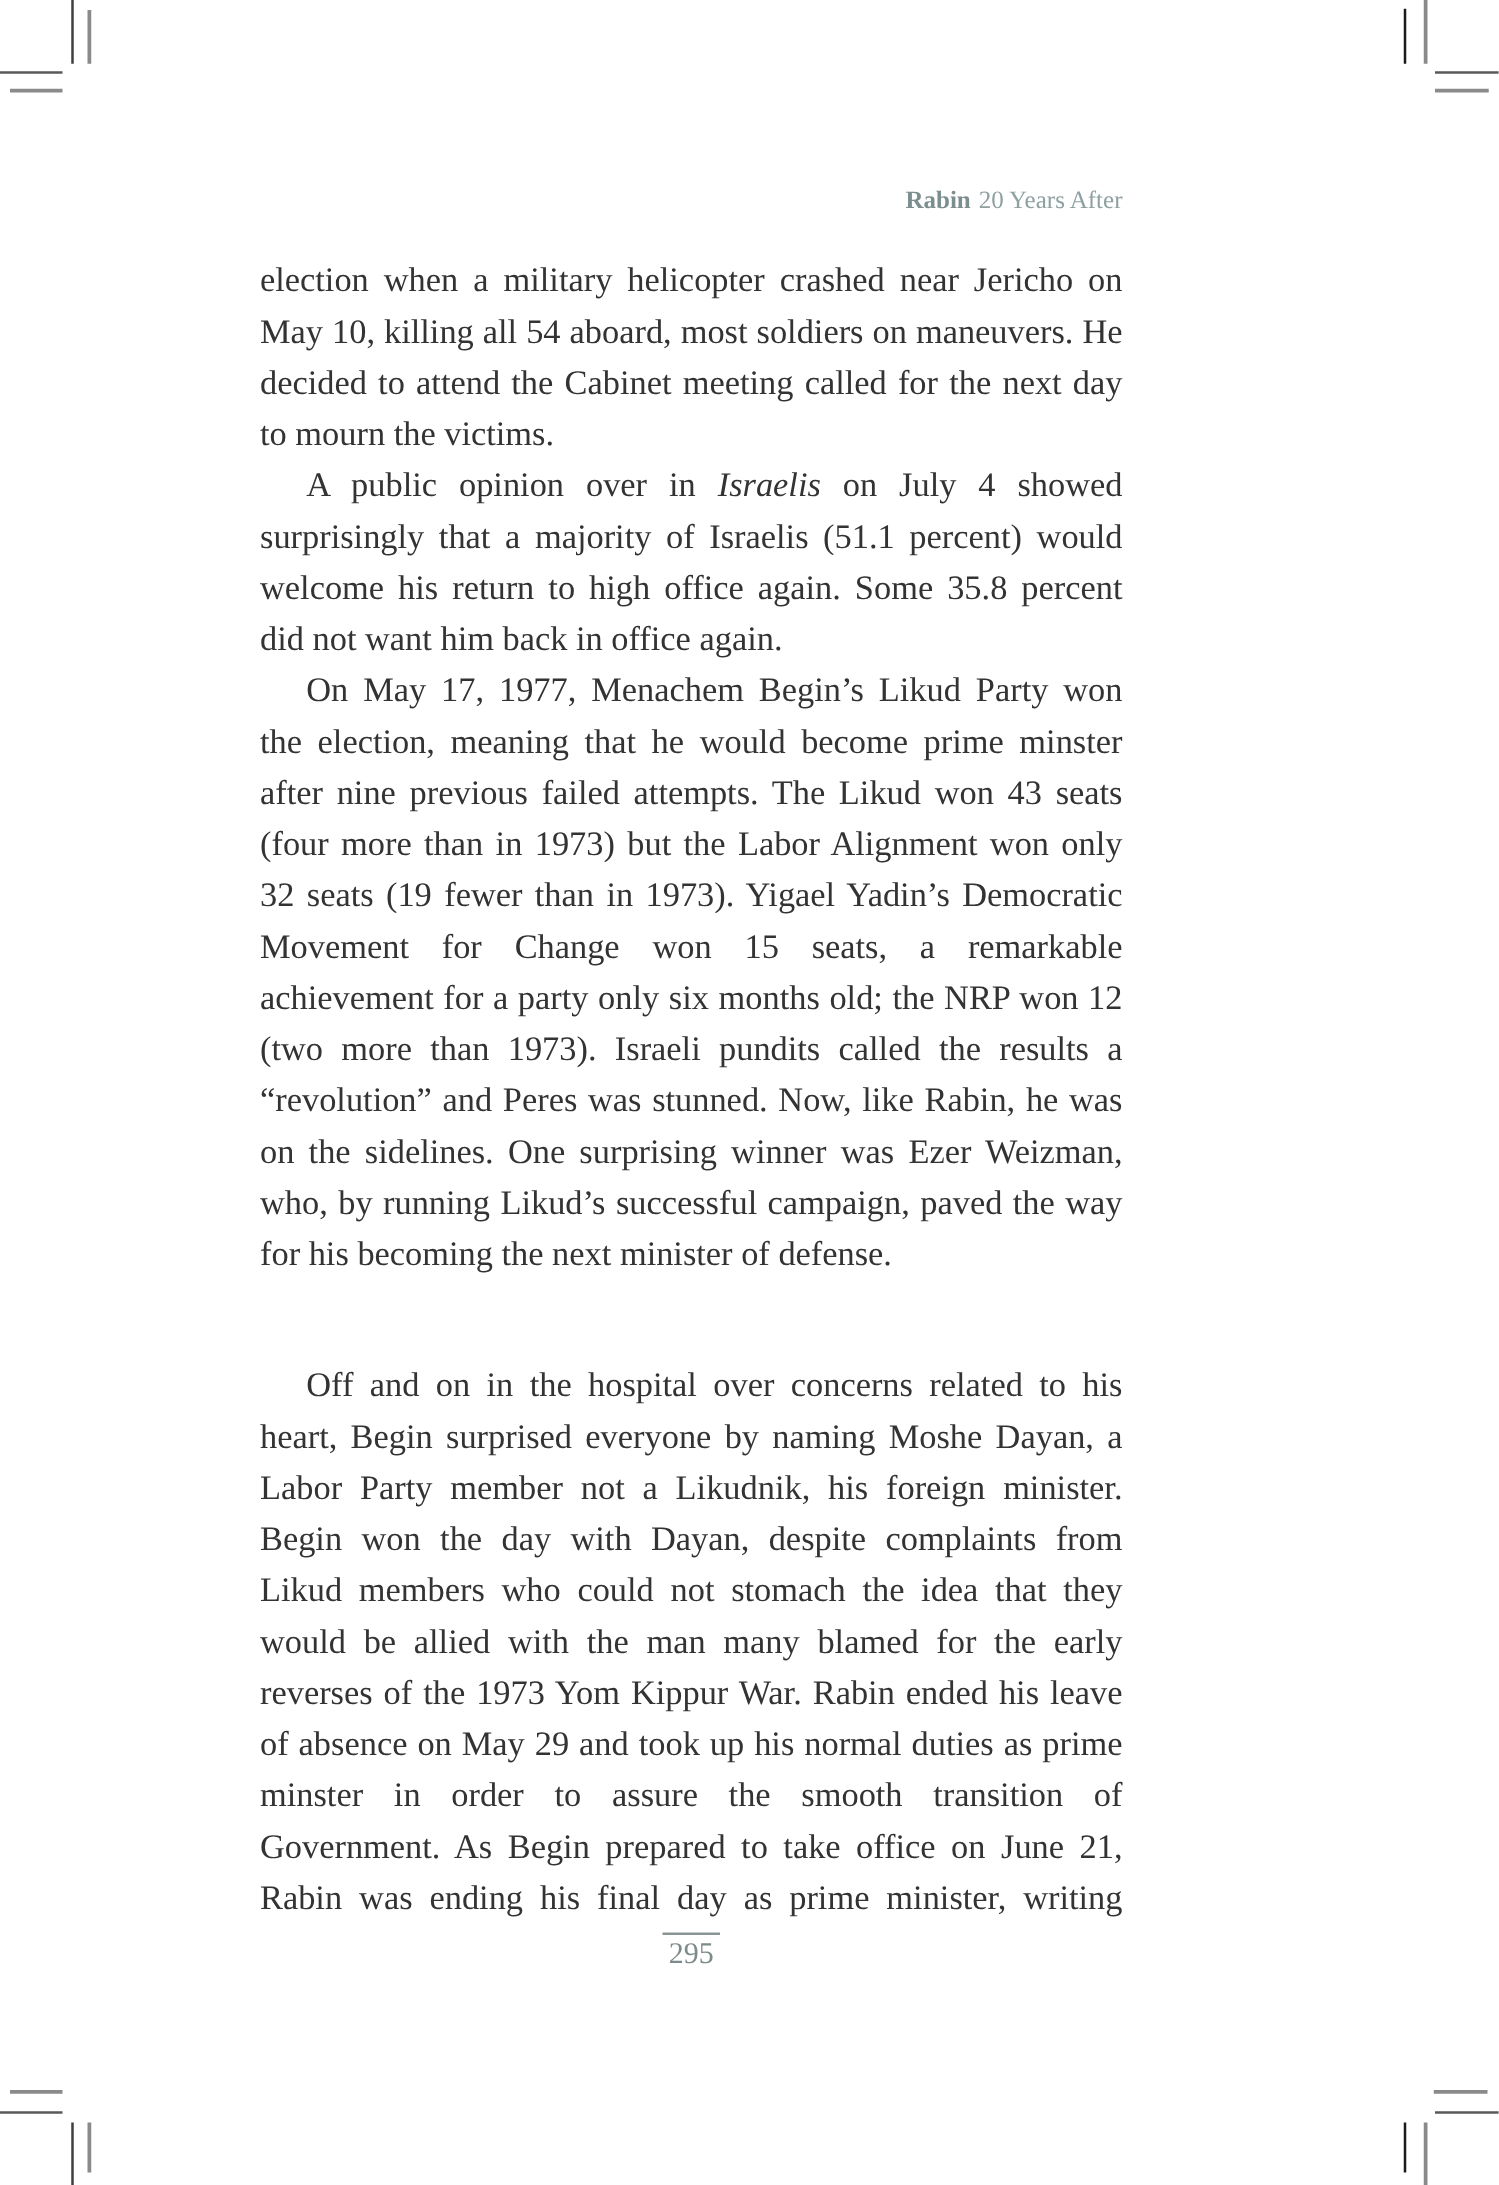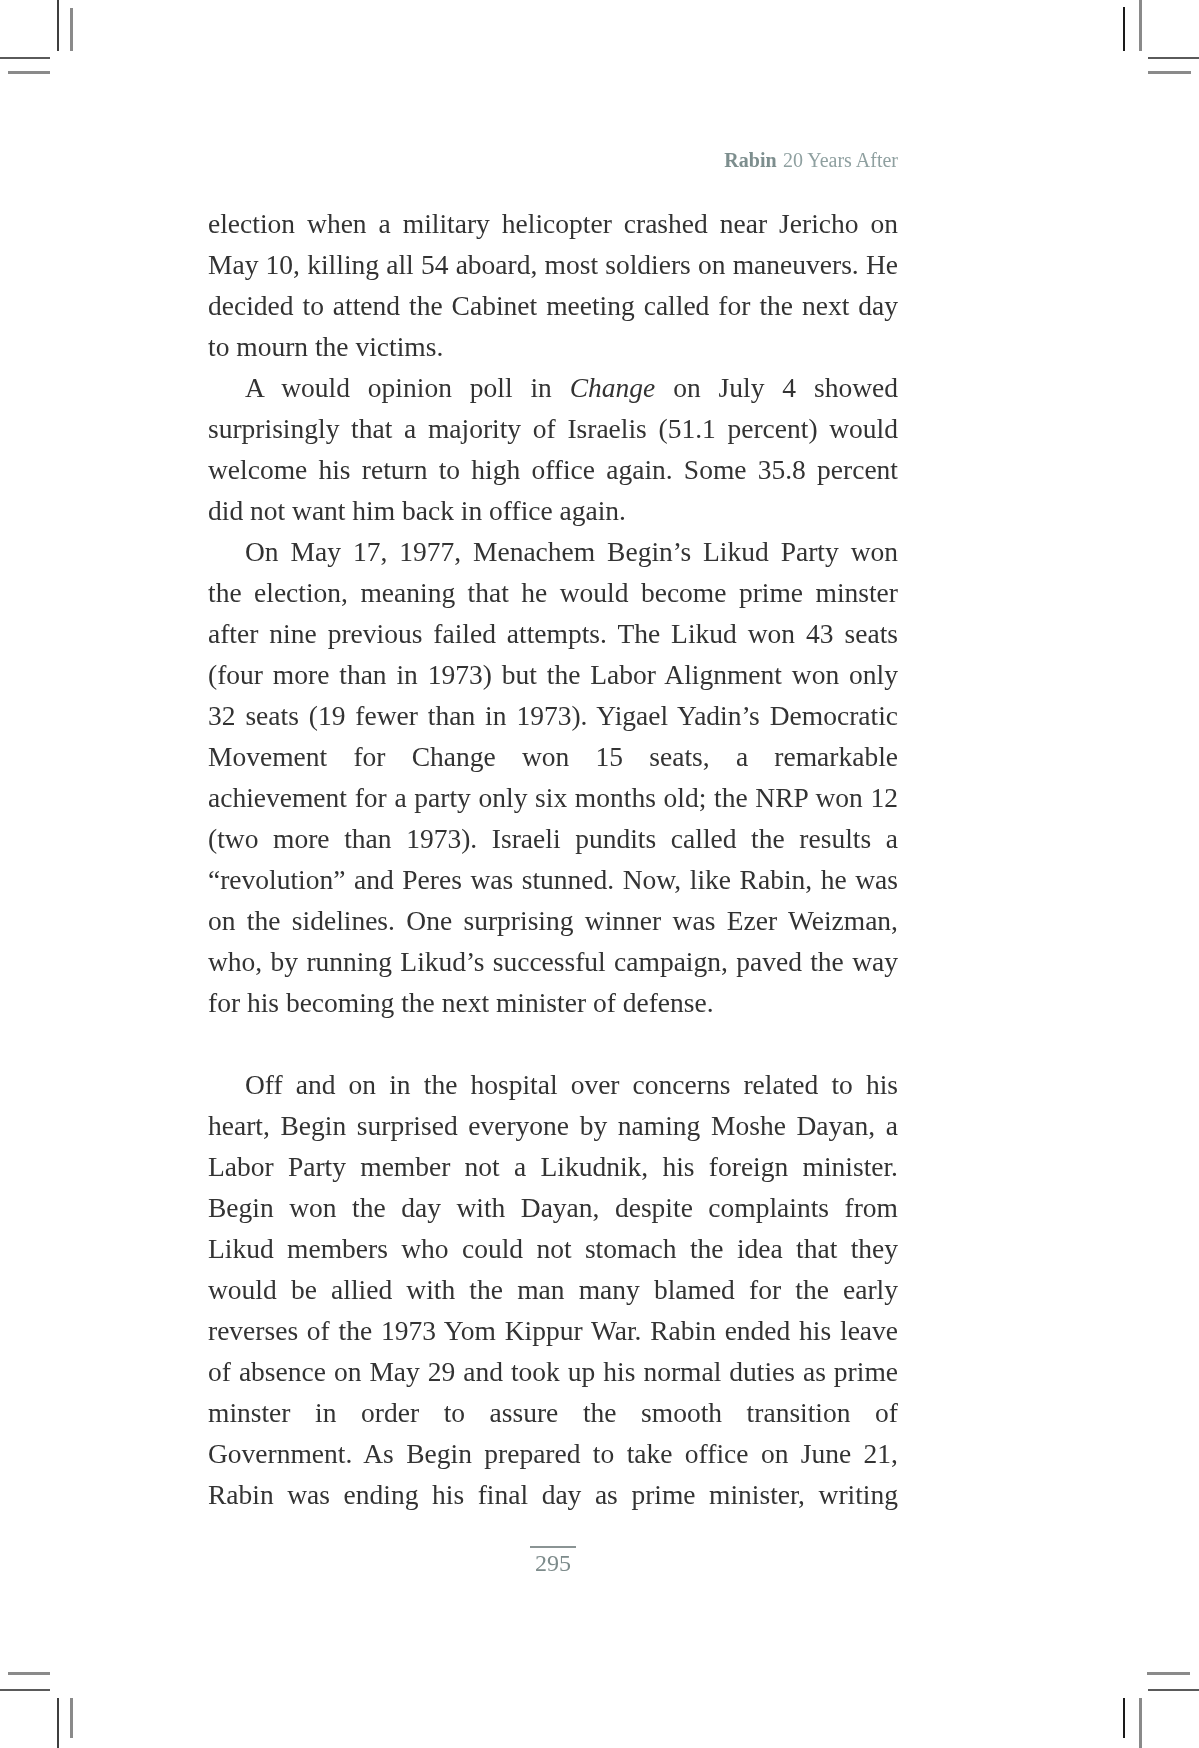--- a/index.html
+++ b/index.html
@@ -32,21 +32,21 @@
   
   .textblock{
     position:absolute;
     left:208px;top:203px;width:690px;
     font-size:27.5px;
     line-height:41px;
     text-align:justify;
   }
   .para{margin:0;}
   .para.indent{text-indent:37px;}
-  .para.space-before{margin-top:41px;}
+  .para.space-before{margin-top:64px;}
   .para.fill-last{text-align-last:justify;}
   .italic{font-style:italic;}
 
   
   .footer{
     position:absolute;
     left:208px;top:1546px;width:690px;
     text-align:center;
   }
   .pagenum{
@@ -106,20 +106,20 @@
   <div class="mark br-v1"></div>
   <div class="mark br-v2"></div>
 </div>
 
 <div class="header">
   <span class="header-bold">Rabin</span><span class="header-rest">20 Years After</span>
 </div>
 
 <div class="textblock">
     <p class="para"><span>election when a military helicopter crashed near Jericho on May 10, killing all 54 aboard, most soldiers on maneuvers. He decided to attend the Cabinet meeting called for the next day to mourn the victims.</span></p>
-    <p class="para indent"><span>A would opinion poll in </span><span class="italic">Change</span><span> on July 4 showed surprisingly that a majority of Israelis (51.1 percent) would welcome his return to high office again. Some 35.8 percent did not want him back in office again.</span></p>
+    <p class="para indent"><span>A public opinion over in </span><span class="italic">Israelis</span><span> on July 4 showed surprisingly that a majority of Israelis (51.1 percent) would welcome his return to high office again. Some 35.8 percent did not want him back in office again.</span></p>
     <p class="para indent"><span>On May 17, 1977, Menachem Begin’s Likud Party won the election, meaning that he would become prime minster after nine previous failed attempts. The Likud won 43 seats (four more than in 1973) but the Labor Alignment won only 32 seats (19 fewer than in 1973). Yigael Yadin’s Democratic Movement for Change won 15 seats, a remarkable achievement for a party only six months old; the NRP won 12 (two more than 1973). Israeli pundits called the results a “revolution” and Peres was stunned. Now, like Rabin, he was on the sidelines. One surprising winner was Ezer Weizman, who, by running Likud’s successful campaign, paved the way for his becoming the next minister of defense.</span></p>
     <p class="para indent space-before fill-last"><span>Off and on in the hospital over concerns related to his heart, Begin surprised everyone by naming Moshe Dayan, a Labor Party member not a Likudnik, his foreign minister. Begin won the day with Dayan, despite complaints from Likud members who could not stomach the idea that they would be allied with the man many blamed for the early reverses of the 1973 Yom Kippur War. Rabin ended his leave of absence on May 29 and took up his normal duties as prime minster in order to assure the smooth transition of Government. As Begin prepared to take office on June 21, Rabin was ending his final day as prime minister, writing</span></p>
   </div>
 
 <div class="footer">
   <div class="pagenum">295</div>
 </div>
 
 </body></html>

